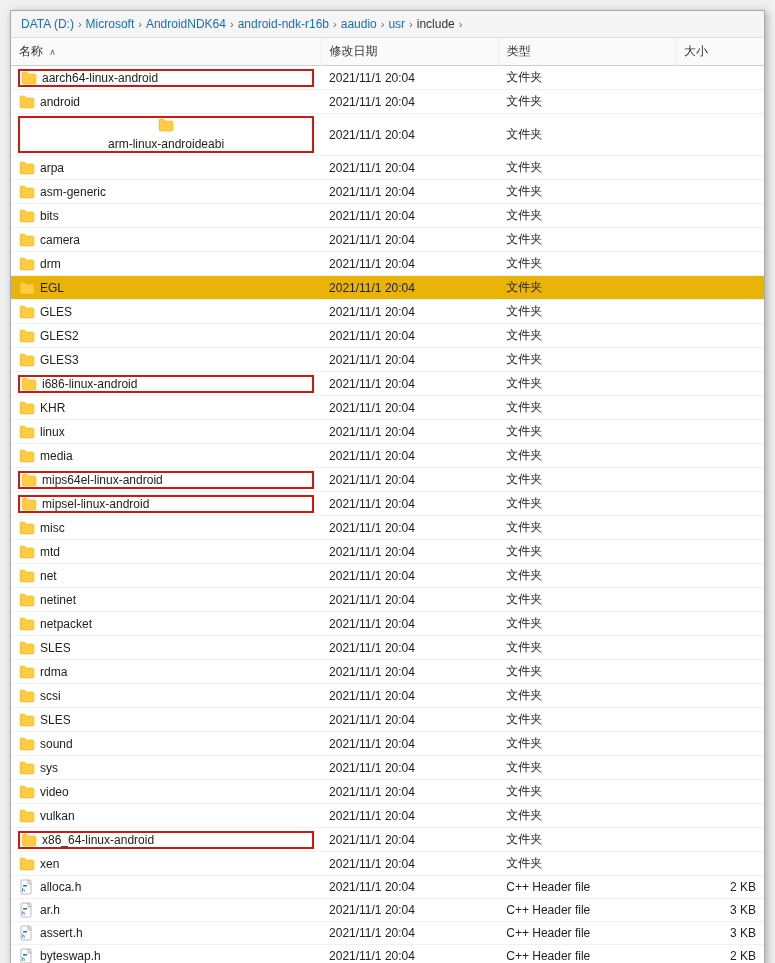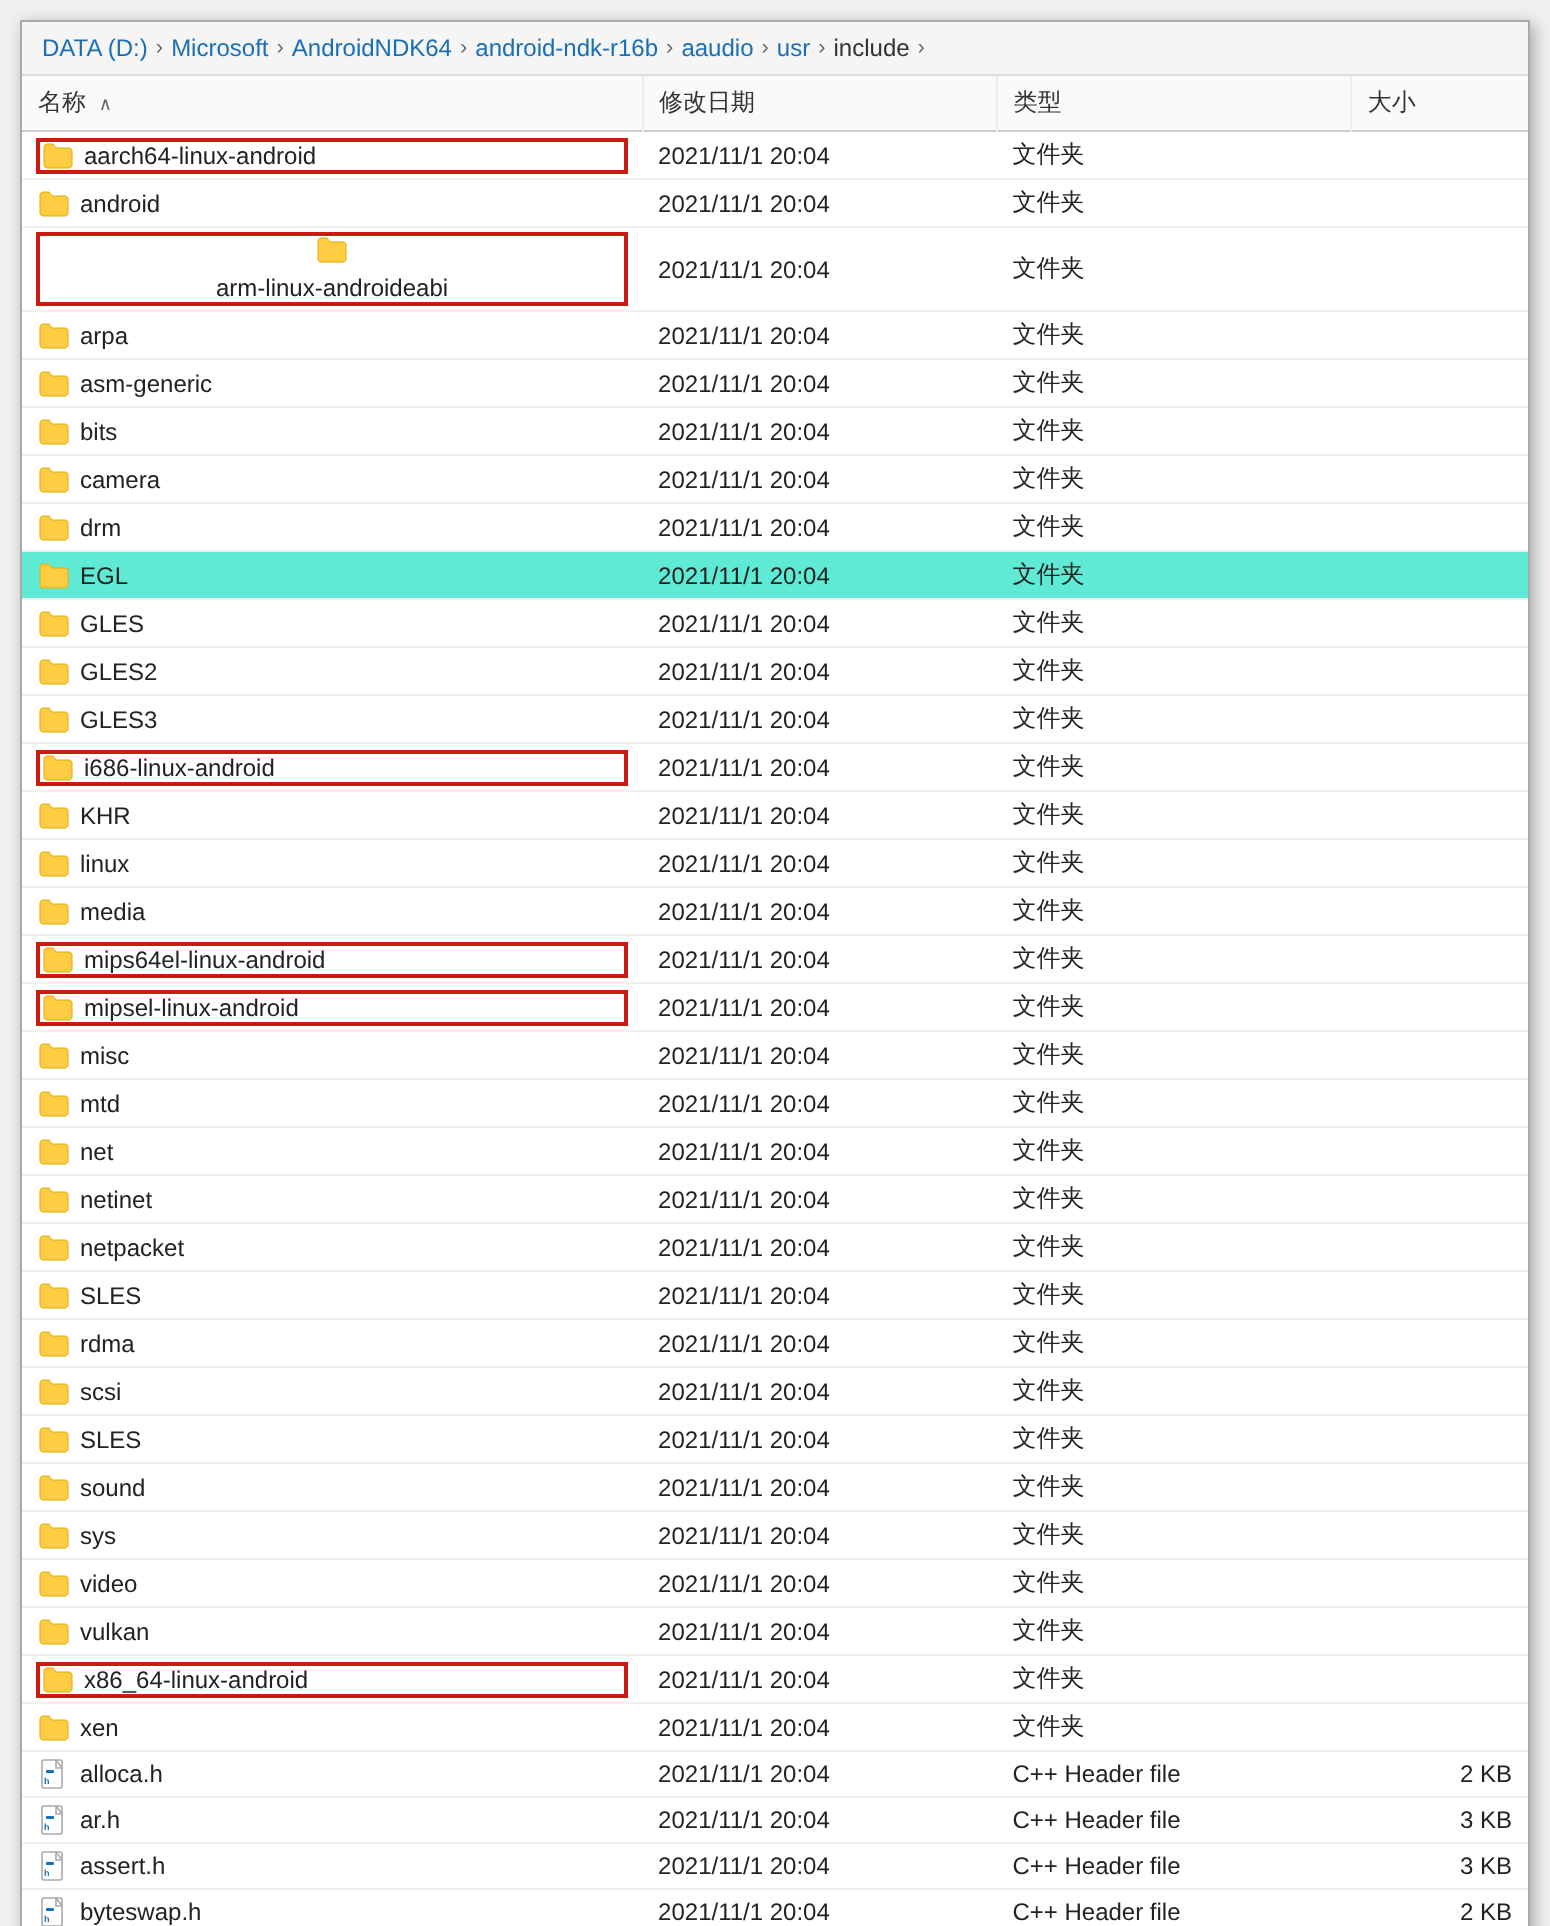--- a/index.html
+++ b/index.html
@@ -56,21 +56,21 @@
       border-right: 1px solid #eee;
     }
     .file-list thead th:last-child { border-right: none; }
     .col-name { width: 280px; }
     .col-date { width: 160px; }
     .col-type { width: 160px; }
     .col-size { width: 80px; }
     .file-list tbody tr {
       border-bottom: 1px solid #f0f0f0;
     }
-    .file-list tbody tr.selected { background: #5eead4; }
+    .file-list tbody tr.selected { background: #eab308; }
     .file-list td {
       padding: 3px 8px;
       font-size: 12px;
       color: #222;
       vertical-align: middle;
     }
     .file-name-cell {
       display: flex;
       align-items: center;
       gap: 5px;

